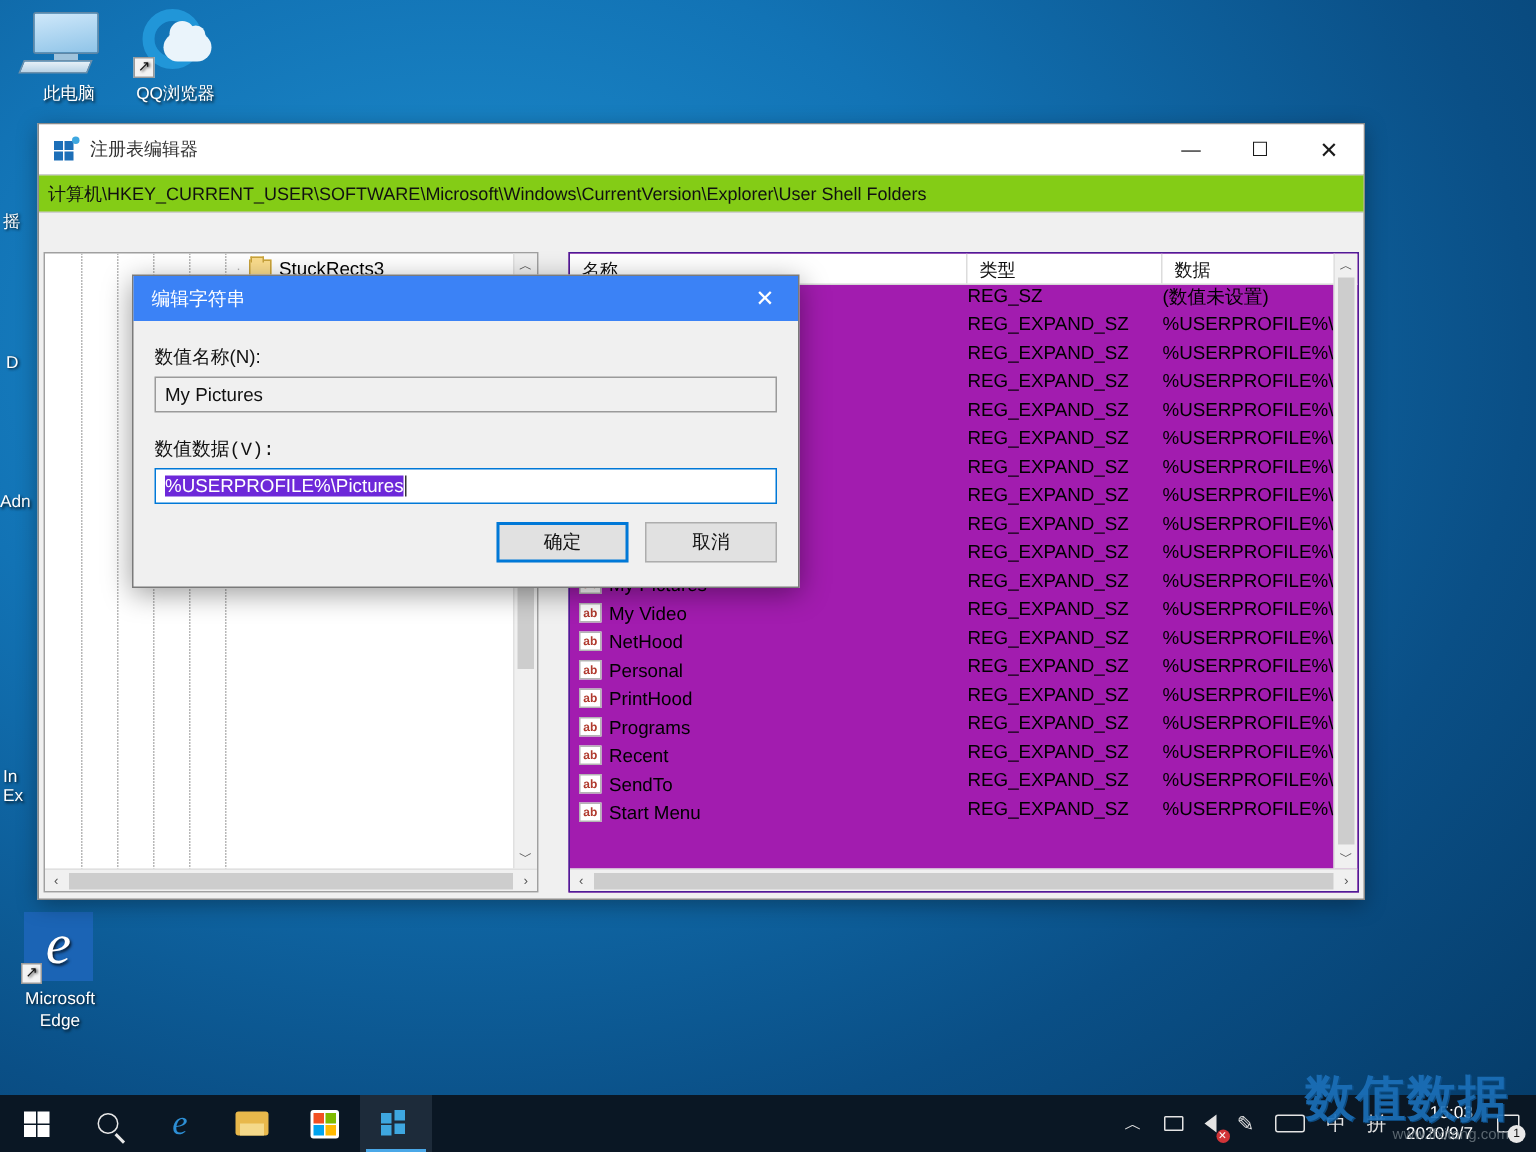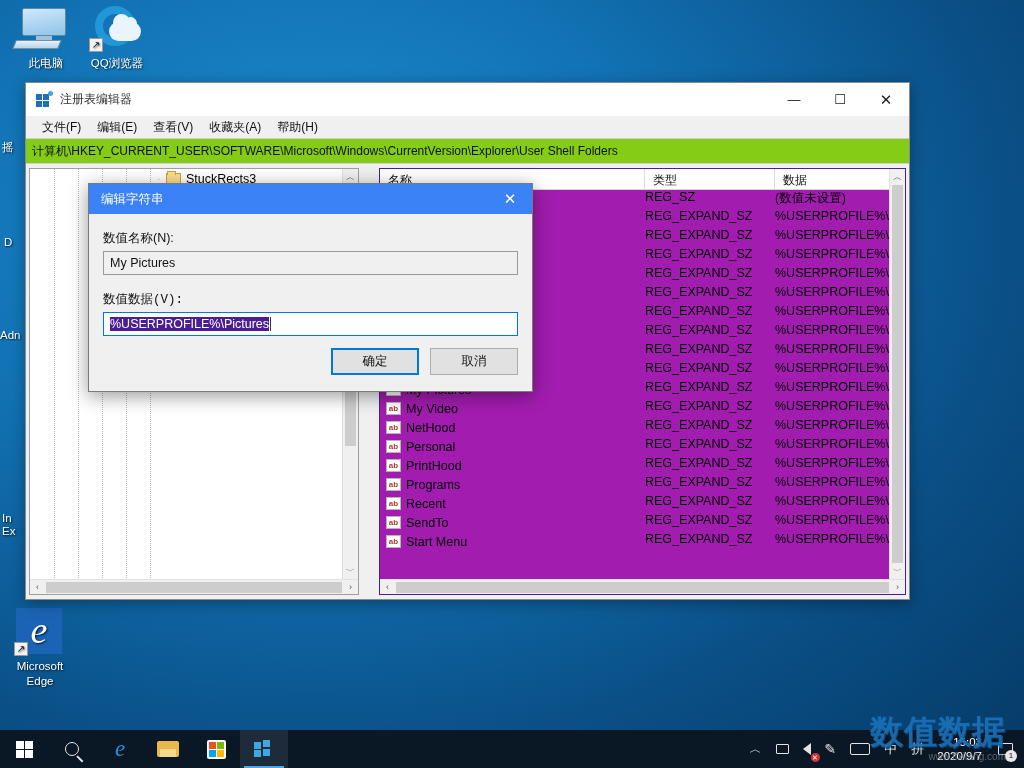--- a/index.html
+++ b/index.html
@@ -103,21 +103,21 @@
   #dlg{position:absolute;left:88px;top:183px;width:445px;height:209px;background:#f0f0f0;
     border:1px solid #7a7a7a;box-shadow:0 4px 18px rgba(0,0,0,.4);}
   #dlgtitle{height:30px;background:#3b82f6;display:flex;align-items:center;}
   #dlgtitle .t{color:#fff;font-size:12.5px;padding-left:12px;}
   #dlgclose{margin-left:auto;width:44px;height:30px;color:#fff;font-size:15px;
     display:flex;align-items:center;justify-content:center;}
   .dlabel{font-size:12.5px;color:#111;padding:0 0 4px 14px;}
   .dinput{margin:0 14px;height:24px;border:1px solid #9a9a9a;background:#f0f0f0;
     font-size:12.5px;color:#111;display:flex;align-items:center;padding-left:6px;}
   .dinput.active{background:#fff;border:1px solid #0078d7;}
-  .sel{background:#4c1d95;color:#fff;}
+  .sel{background:#6d28d9;color:#fff;}
   .caret{display:inline-block;width:1px;height:14px;background:#333;margin-left:1px;}
   #dlgbtns{position:absolute;right:14px;bottom:16px;display:flex;gap:11px;}
   .dbtn{width:88px;height:27px;background:#e1e1e1;border:1px solid #adadad;font-size:12.5px;
     color:#111;display:flex;align-items:center;justify-content:center;}
   .dbtn.def{border:2px solid #0078d7;}
 
   
   #taskbar{position:absolute;left:0;bottom:0;width:1024px;height:38px;background:#0a1724;
     display:flex;align-items:center;}
   .tbtn{width:48px;height:38px;display:flex;align-items:center;justify-content:center;position:relative;}
@@ -218,27 +218,20 @@
         <i class="dot"></i>
     </span>
     <span class="t">注册表编辑器</span>
     <span class="wctrls">
       <span class="wctrl">—</span>
       <span class="wctrl">☐</span>
       <span class="wctrl close">✕</span>
     </span>
   </div>
 
-  <div id="menubar">
-    <span>文件(F)</span>
-    <span>编辑(E)</span>
-    <span>查看(V)</span>
-    <span>收藏夹(A)</span>
-    <span>帮助(H)</span>
-  </div>
 
   <div id="addrbar">计算机\HKEY_CURRENT_USER\SOFTWARE\Microsoft\Windows\CurrentVersion\Explorer\User Shell Folders</div>
 
   <div id="panes">
 
     <div id="tree">
       <div class="guides">
         <div class="guide" style="left:24px"></div>
         <div class="guide" style="left:48px"></div>
         <div class="guide" style="left:72px"></div>

